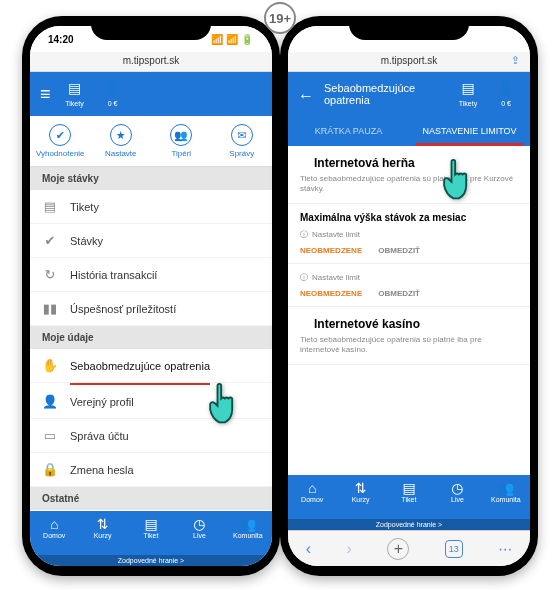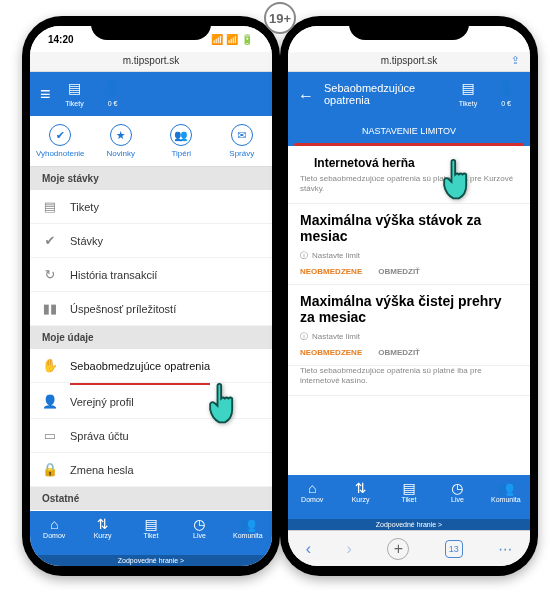--- a/index.html
+++ b/index.html
@@ -28,21 +28,21 @@
   .content { flex: 1; overflow: hidden; background: #fff; font-size: 11px; }
   .sec-hdr { background: #e5e5e5; padding: 6px 12px; font-size: 10px; font-weight: 600; color: #444; }
   .row { display: flex; align-items: center; padding: 9px 12px; gap: 12px; border-bottom: 1px solid #f2f2f2; }
   .row-ic { width: 16px; text-align: center; color: #888; font-size: 13px; }
   .row-lbl { font-size: 11px; color: #333; }
   .row.hi .row-lbl { color: #111; }
   .red-line { height: 2px; background: #d32f2f; margin: 0 0 0 40px; width: 140px; }
   .sec-title { font-size: 12px; font-weight: 600; padding: 10px 26px 4px; }
   .sec-sub { font-size: 8px; color: #888; padding: 0 12px 8px; line-height: 1.3; border-bottom: 1px solid #eee; }
   .limit-block { padding: 8px 12px; border-bottom: 1px solid #eee; }
-  .limit-title { font-size: 14px; font-weight: 600; margin-bottom: 6px; }
+  .limit-title { font-size: 10px; font-weight: 600; margin-bottom: 6px; }
   .limit-hint { font-size: 8px; color: #888; margin-bottom: 6px; display: flex; align-items: center; gap: 4px; }
   .limit-actions { display: flex; gap: 16px; font-size: 8px; font-weight: 600; }
   .act-orange { color: #e67e22; }
   .act-grey { color: #888; }
   .bottom-nav { background: #1f76d6; display: flex; color: #fff; height: 44px; }
   .bn-item { flex: 1; text-align: center; font-size: 7px; padding-top: 5px; }
   .bn-item .ic { font-size: 14px; display: block; }
   .footer-strip { background: #165aa3; color: #fff; font-size: 7px; text-align: center; padding: 2px 0; }
   .safari-bar { height: 36px; background: #f5f5f5; display: flex; align-items: center; justify-content: space-around; font-size: 16px; color: #4a88d6; border-top: 1px solid #ccc; }
   .tab-count { border: 1.5px solid #4a88d6; border-radius: 4px; font-size: 9px; width: 18px; height: 18px; display: flex; align-items: center; justify-content: center; }
@@ -66,21 +66,21 @@
       <div class="url-bar">
         <span>m.tipsport.sk</span>
       </div>
       <div class="header">
         <span style="font-size:18px;">≡</span>
         <div class="hdr-ic"><span class="ic">▤</span><span class="lbl">Tikety</span></div>
         <div class="hdr-ic"><span class="ic">👤</span><span class="lbl">0 €</span></div>
       </div>
       <div class="quick-tabs">
         <div class="qtab"><div class="qic">✔</div><span>Vyhodnotenie</span></div>
-        <div class="qtab"><div class="qic">★</div><span>Novinky</span></div>
+        <div class="qtab"><div class="qic">★</div><span>Nastavte</span></div>
         <div class="qtab"><div class="qic">👥</div><span>Tipéri</span></div>
         <div class="qtab"><div class="qic">✉</div><span>Správy</span></div>
       </div>
       <div class="content">
         <div class="sec-hdr">Moje stávky</div>
         <div class="row">
             <span class="row-ic">▤</span>
             <span class="row-lbl">Tikety</span>
           </div>
         <div class="row">
@@ -142,50 +142,51 @@
         <span>m.tipsport.sk</span>
         <span class="share-ic">⇪</span>
       </div>
       <div class="header">
         <span style="font-size:16px;">←</span>
         <span class="header-title" style="font-size:11px;">Sebaobmedzujúce opatrenia</span>
         <div class="hdr-ic"><span class="ic">▤</span><span class="lbl">Tikety</span></div>
         <div class="hdr-ic"><span class="ic">👤</span><span class="lbl">0 €</span></div>
       </div>
       <div class="tabs-row">
+        <div class="tab2 inactive">KRÁTKA PAUZA</div>
         <div class="tab2">
           <span>NASTAVENIE LIMITOV</span>
           <div class="tab-underline" style="left:6px;right:6px;"></div>
         </div>
       </div>
       <div class="content">
         <div class="sec-title">Internetová herňa</div>
         <div class="sec-sub">Tieto sebaobmedzujúce opatrenia sú platné iba pre Kurzové stávky.</div>
         <div class="limit-block">
           <div class="limit-title">Maximálna výška stávok za mesiac</div>
           <div class="limit-hint">
               <span>ⓘ</span>
               <span>Nastavte limit</span>
             </div>
           <div class="limit-actions">
             <span class="act-orange">NEOBMEDZENE</span>
             <span class="act-grey">OBMEDZIŤ</span>
           </div>
         </div>
         <div class="limit-block">
-          <div class="limit-title">Maximálna výška čistej prehry za mesiac</div>
           <div class="limit-hint">
               <span>ⓘ</span>
               <span>Nastavte limit</span>
             </div>
           <div class="limit-actions">
             <span class="act-orange">NEOBMEDZENE</span>
             <span class="act-grey">OBMEDZIŤ</span>
           </div>
         </div>
+        <div class="sec-title">Internetové kasíno</div>
         <div class="sec-sub">Tieto sebaobmedzujúce opatrenia sú platné iba pre internetové kasíno.</div>
       </div>
       <div class="bottom-nav">
         <div class="bn-item"><span class="ic">⌂</span><span>Domov</span></div>
         <div class="bn-item"><span class="ic">⇅</span><span>Kurzy</span></div>
         <div class="bn-item"><span class="ic">▤</span><span>Tiket</span></div>
         <div class="bn-item"><span class="ic">◷</span><span>Live</span></div>
         <div class="bn-item"><span class="ic">👥</span><span>Komunita</span></div>
       </div>
       <div class="footer-strip">Zodpovedné hranie &gt;</div>

